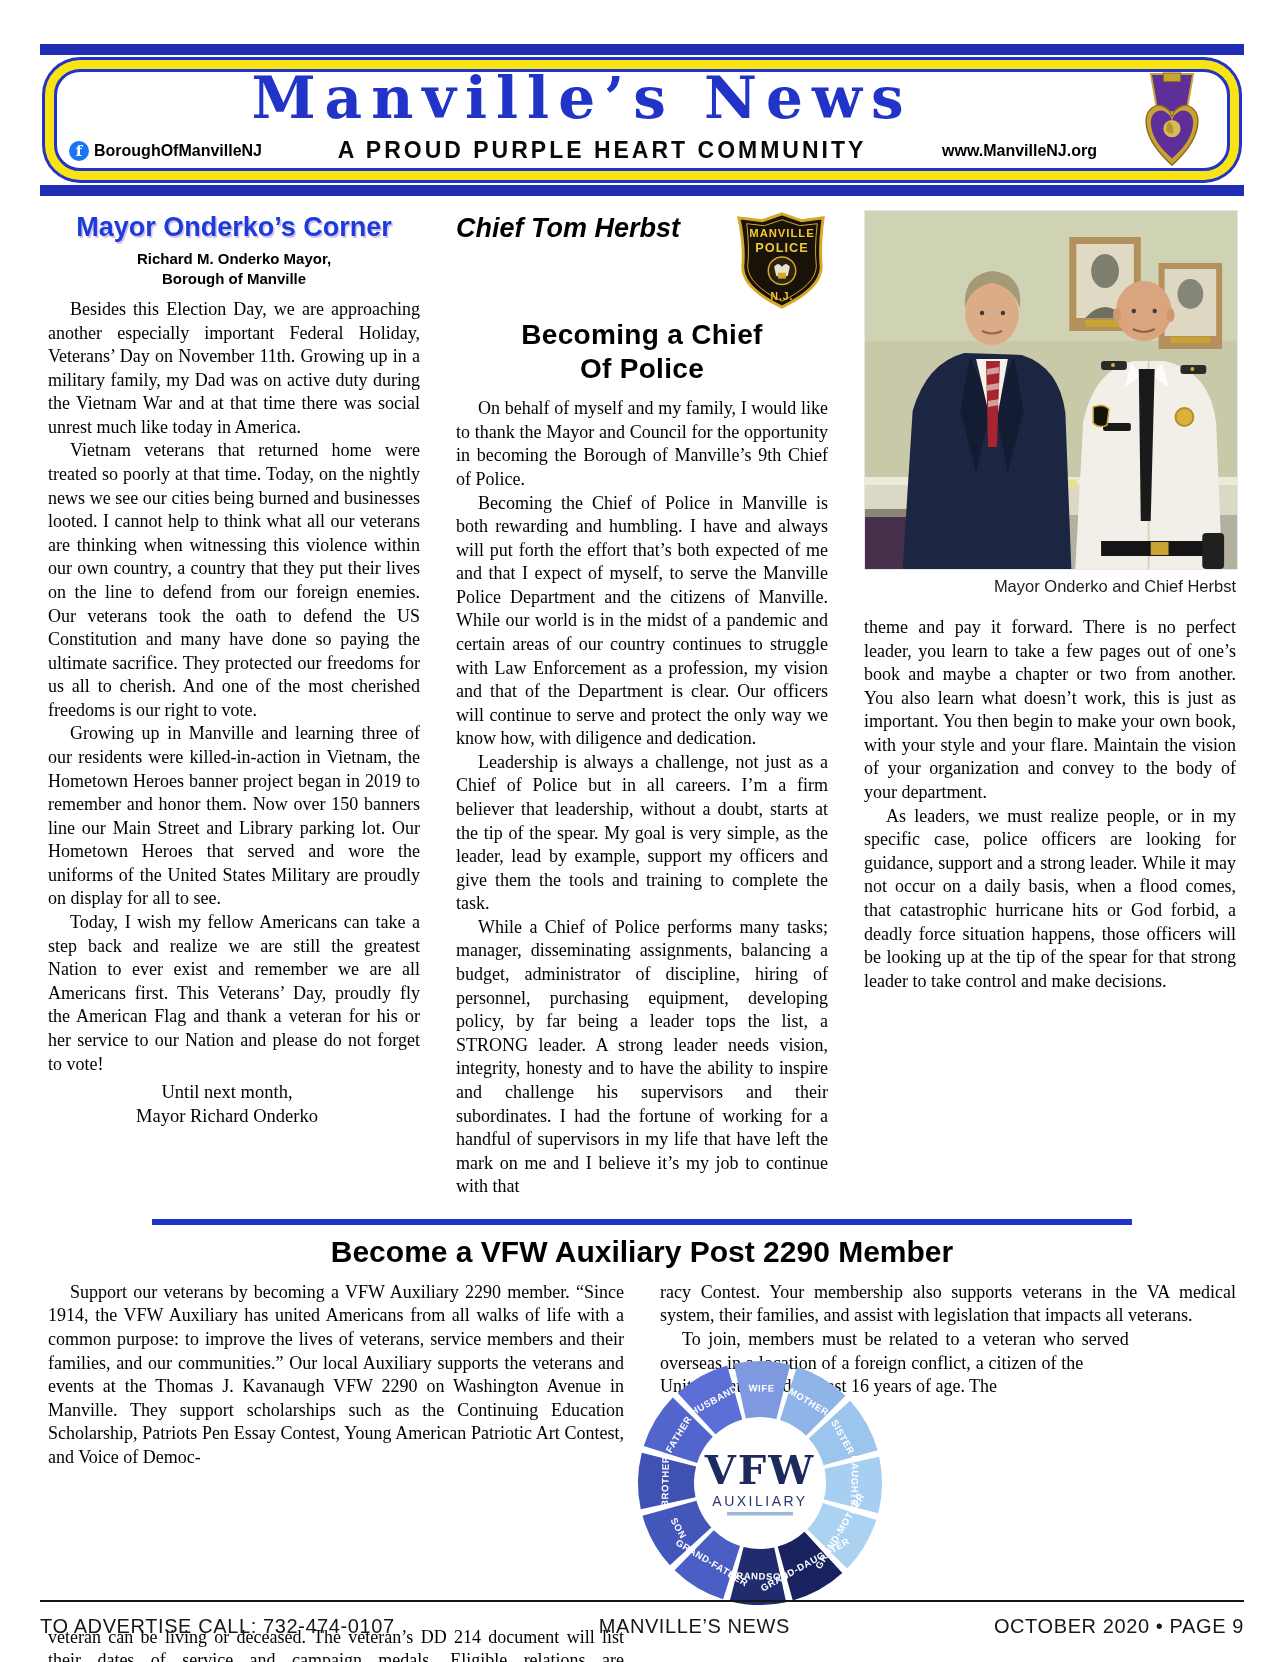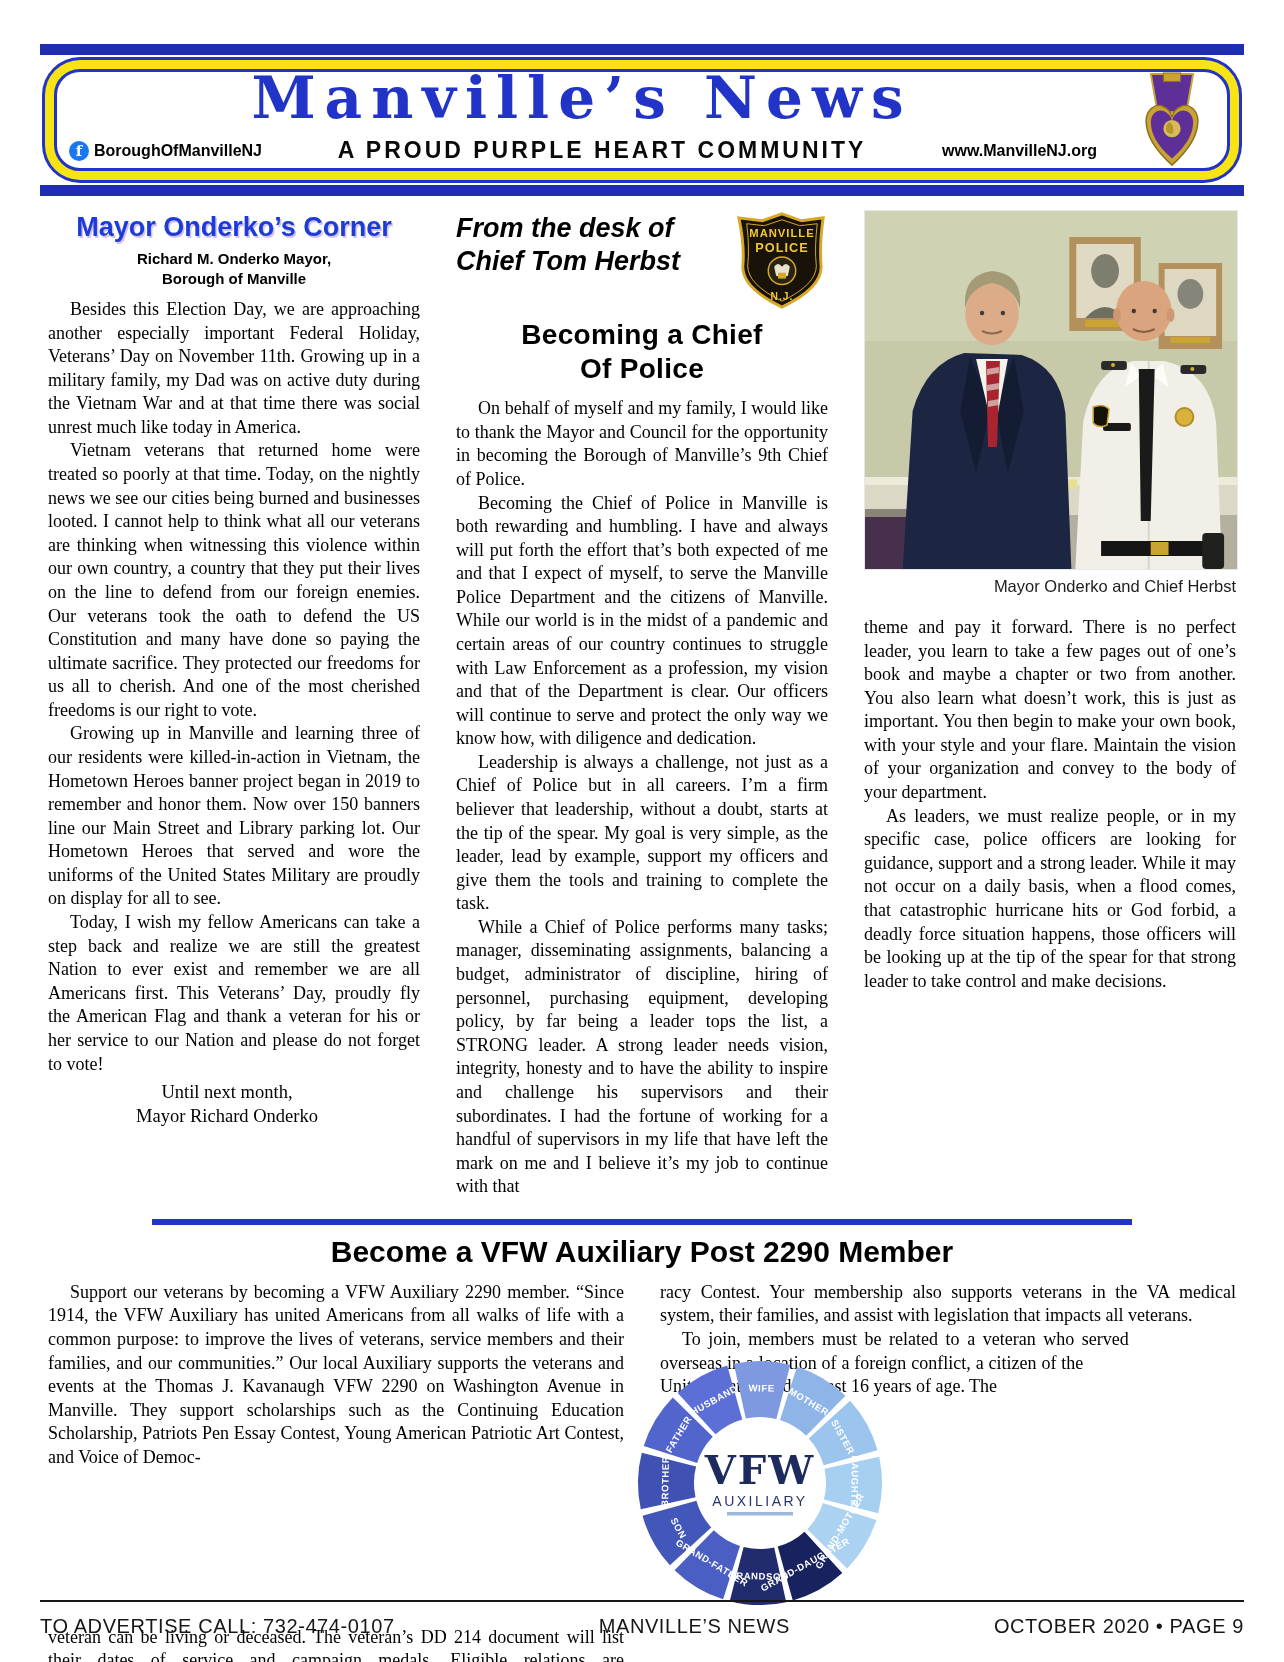--- a/index.html
+++ b/index.html
@@ -120,21 +120,20 @@
         <p class="body">Today, I wish my fellow Americans can take a step back and realize we are still the greatest Nation to ever exist and remember we are all Americans first. This Veterans’ Day, proudly fly the American Flag and thank a veteran for his or her service to our Nation and please do not forget to vote!</p>
         <div class="signoff">
           <div>Until next month,</div>
           <div>Mayor Richard Onderko</div>
         </div>
       </div>
 
       <div>
         <div class="desk-row">
           <div class="desk-text">
-            <div>From the desk of</div>
             <div>Chief Tom Herbst</div>
           </div>
           <svg width="92" height="100" viewBox="0 0 92 102">
             <path d="M46 4 L66 11 L88 8 Q84 36 86 58 Q86 80 46 99 Q6 80 6 58 Q8 36 2 8 L26 11 Z" fill="#181208" stroke="#d8a928" stroke-width="3"></path>
             <path d="M46 10 L64 16 L82 14 Q79 38 81 57 Q81 76 46 93 Q11 76 11 57 Q13 38 10 14 L28 16 Z" fill="none" stroke="#d8a928" stroke-width="1"></path>
             <text x="46" y="28" font-size="11.5" class="badge-txt">MANVILLE</text>
             <text x="46" y="43" font-size="13" class="badge-txt">POLICE</text>
             <circle cx="46" cy="62" r="14" fill="#2a2312" stroke="#d8a928" stroke-width="1.5"></circle>
             <path d="M38 58 q4 -6 8 0 q4 -6 8 0 l-2 9 q-6 3 -12 0 Z" fill="#e9e2cf"></path>
             <rect x="42" y="64" width="8" height="6" fill="#d8a928"></rect>

